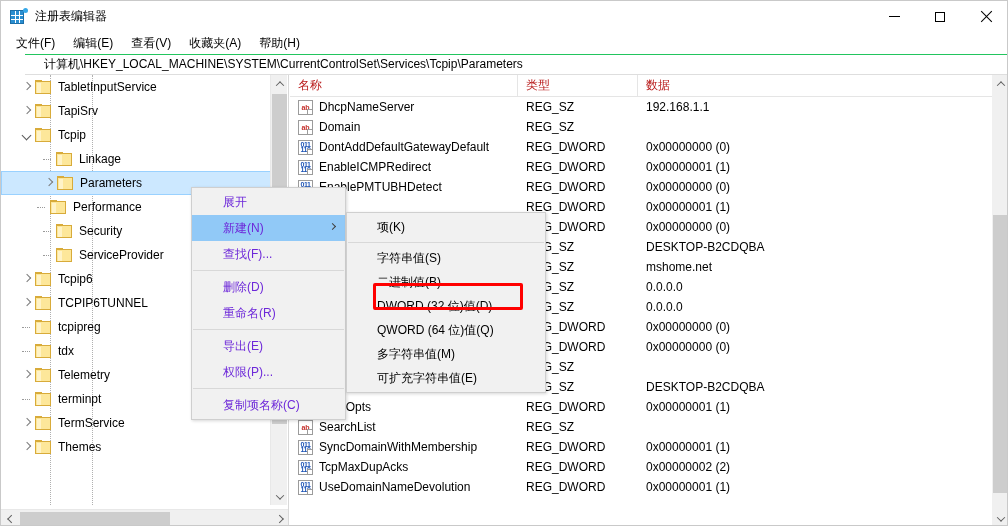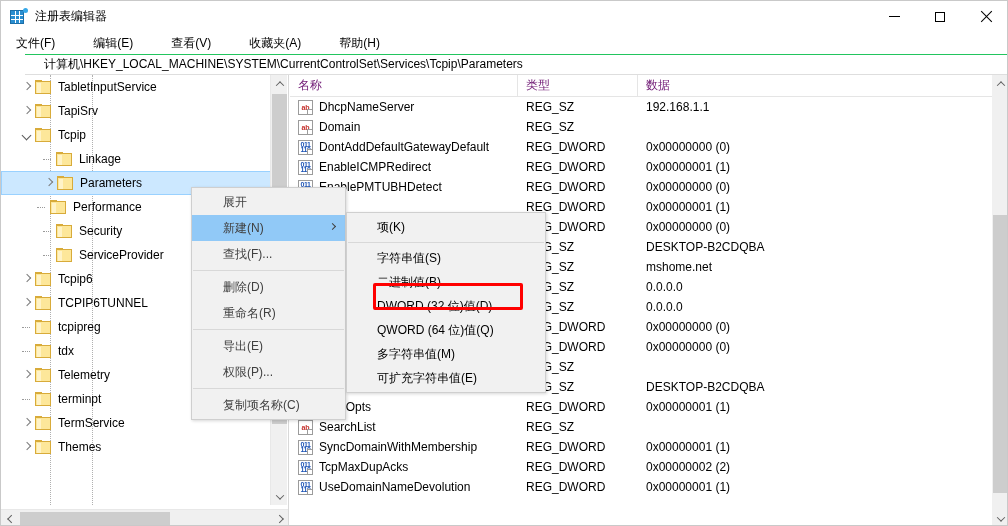--- a/index.html
+++ b/index.html
@@ -83,21 +83,20 @@
   .glyph-close:before { transform: rotate(45deg); }
   .glyph-close:after  { transform: rotate(-45deg); }
 
   
   .menubar {
     position: absolute; left: 0; top: 31px;
     width: 960px; height: 22px;
     background: #ffffff;
     display: flex; align-items: center;
     padding-left: 6px;
-    gap: 20px;
   }
   .menubar-item {
     font-size: 12px; color: #000000;
     padding: 2px 9px;
     line-height: 16px;
     white-space: nowrap;
   }
 
   
   .addressbar {
@@ -265,21 +264,21 @@
     overflow: hidden;
   }
   .list-header {
     position: absolute; left: 0; top: 0;
     width: 702px; height: 22px;
     background: #ffffff;
     border-bottom: 1px solid #e5e5e5;
     display: flex;
   }
   .col-h {
-    font-size: 12px; color: #701a75;
+    font-size: 12px; color: #b91c1c;
     line-height: 21px;
     padding-left: 8px;
     border-right: 1px solid #e5e5e5;
     height: 22px;
     white-space: nowrap;
     overflow: hidden;
   }
   .col-name { width: 228px; }
   .col-type { width: 120px; }
   .col-data { width: 354px; border-right: none; }
@@ -350,21 +349,21 @@
     position: absolute;
     background: #f1f1f1;
     border: 1px solid #cfcfcf;
     box-shadow: 1px 1px 3px rgba(0,0,0,0.16);
     padding: 1px 0;
     z-index: 40;
   }
   .mi {
     height: 26px;
     display: flex; align-items: center;
-    font-size: 12px; color: #404040;
+    font-size: 12px; color: #6d28d9;
     padding-left: 31px;
     padding-right: 14px;
     white-space: nowrap;
     position: relative;
   }
   .mi.sel { background: #91c9f7; }
   .mi .subarrow {
     position: absolute; right: 10px; top: 9px;
     width: 5px; height: 5px;
     border-right: 1.4px solid #404040;

